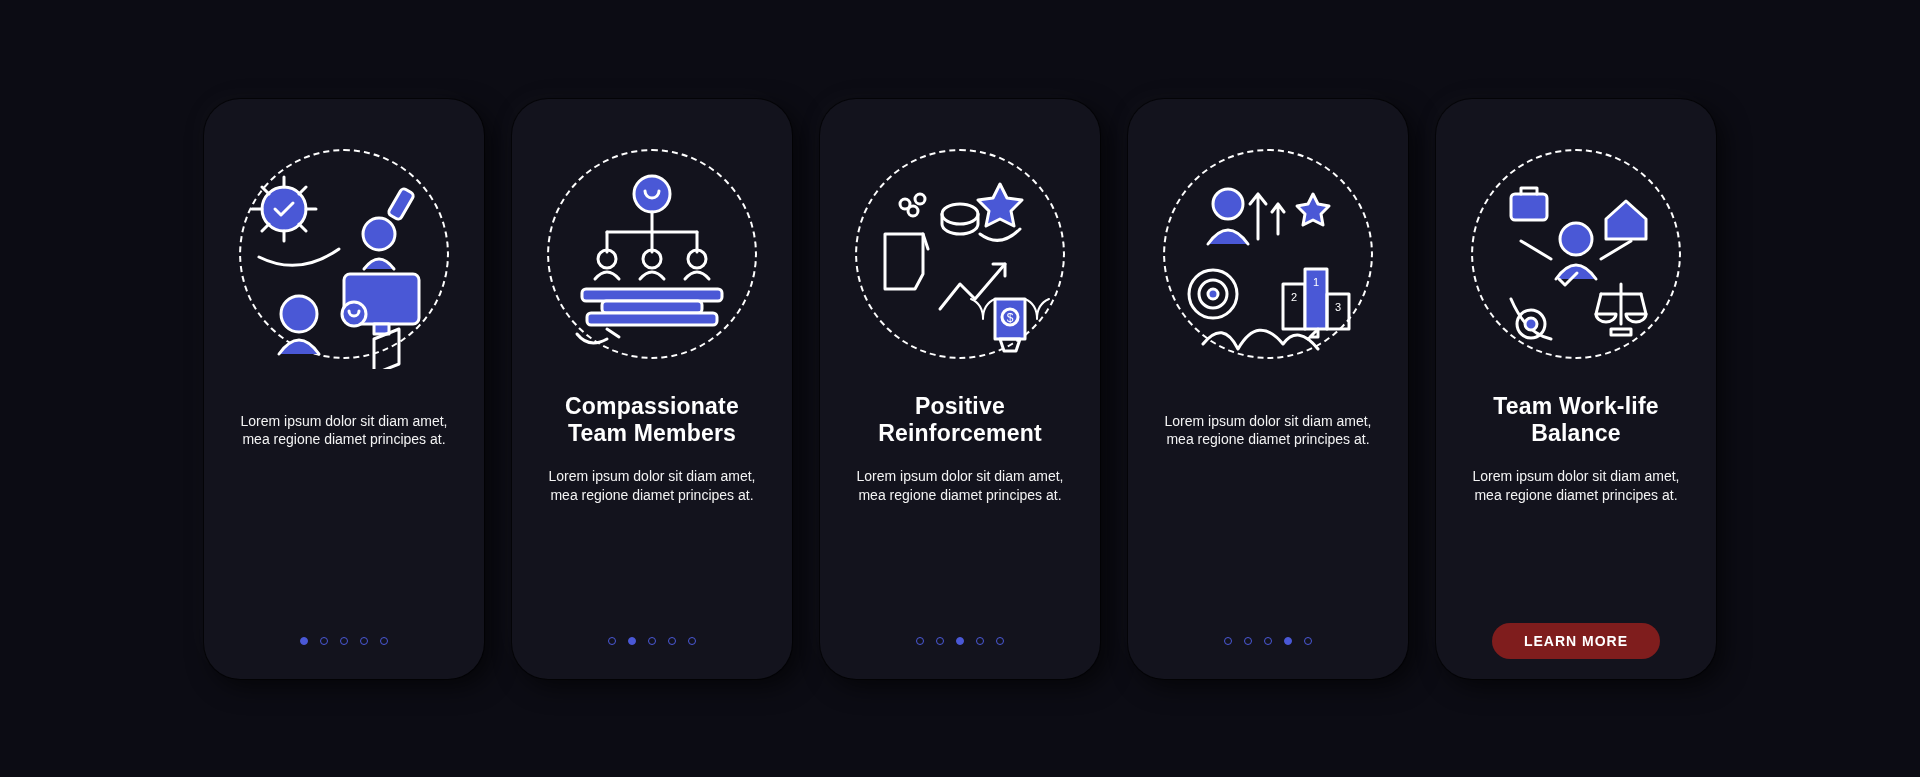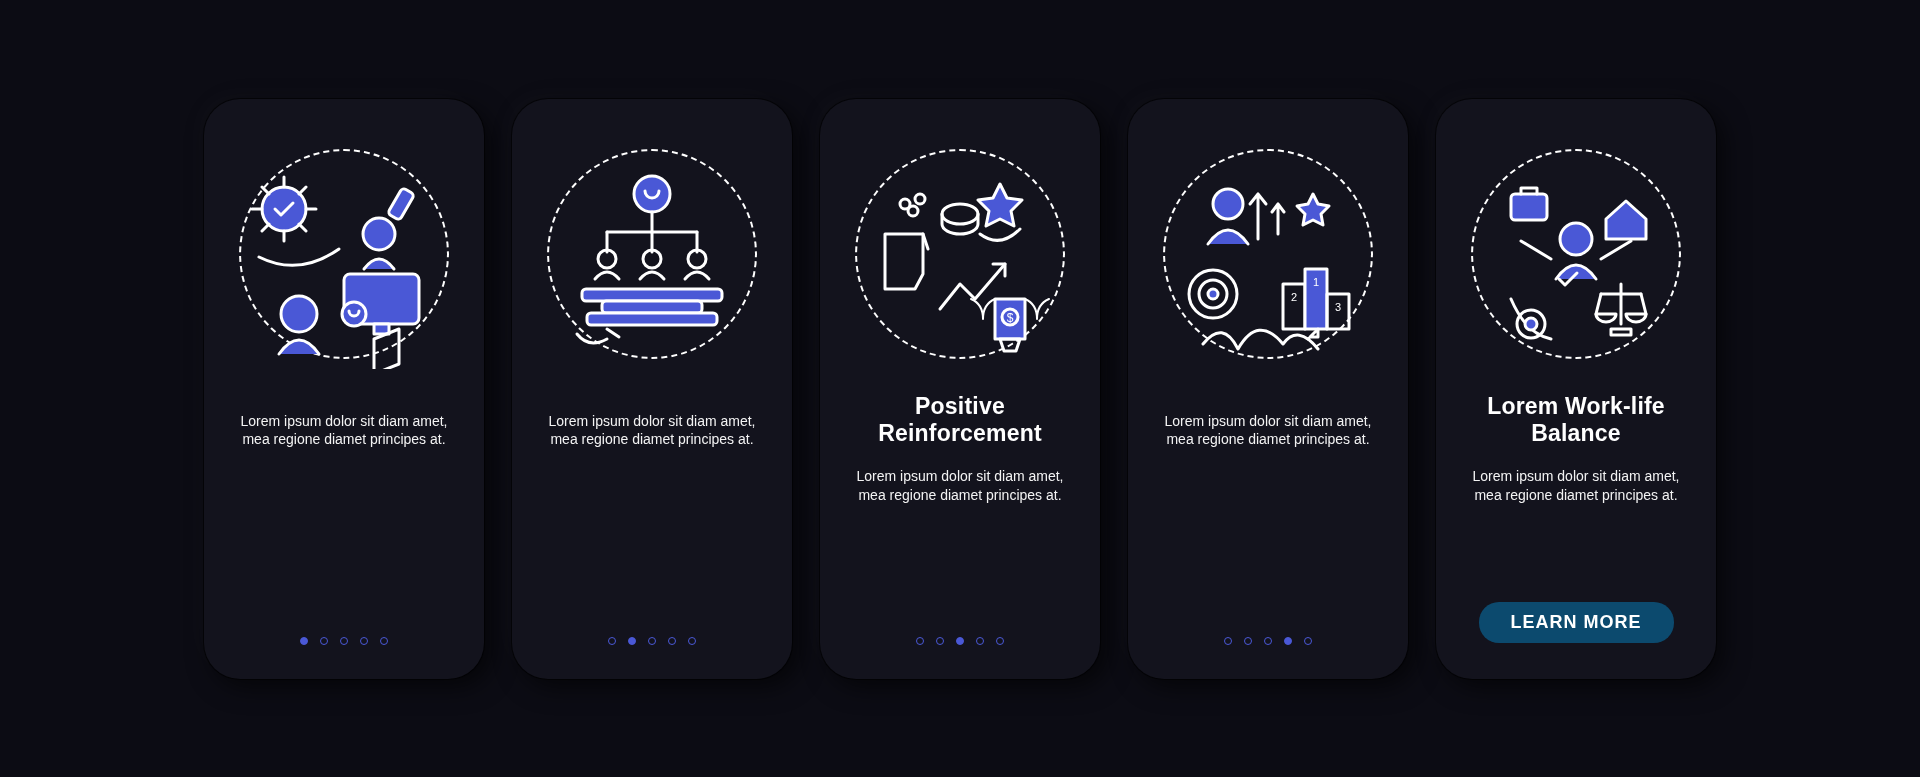--- a/index.html
+++ b/index.html
@@ -65,25 +65,25 @@
   }
   .dot {
     width: 8px;
     height: 8px;
     border-radius: 50%;
     border: 1.5px solid #4a58d6;
   }
   .dot.active { background: #4a58d6; }
   .learn-btn {
     position: absolute;
-    bottom: 36px;
-    background: #0c4a6e;
+    bottom: 20px;
+    background: #7f1d1d;
     color: #ffffff;
     font-weight: 700;
-    font-size: 18px;
+    font-size: 14px;
     letter-spacing: 1px;
     padding: 10px 32px;
     border: none;
     border-radius: 20px;
     cursor: pointer;
   }
 </style>
 </head>
 <body>
 
@@ -132,20 +132,22 @@
         <circle cx="160" cy="120" r="9" fill="none"></circle>
         <path d="M58 140 q12-14 24 0 M103 140 q12-14 24 0 M148 140 q12-14 24 0" fill="none"></path>
         <rect x="45" y="150" width="140" height="12" rx="4"></rect>
         <rect x="65" y="162" width="100" height="12" rx="4"></rect>
         <rect x="50" y="174" width="130" height="12" rx="4"></rect>
         <path d="M40 195 q12 15 30 5" fill="none"></path>
         <path d="M70 190 l12 8" fill="none"></path>
       </g>
     </svg>
   </div>
+  <div class="title">Compassionate
+Team Members</div>
   <div class="desc">Lorem ipsum dolor sit diam amet, mea regione diamet principes at.</div>
   <div class="dots">
     <span class="dot"></span>
     <span class="dot active"></span>
     <span class="dot"></span>
     <span class="dot"></span>
     <span class="dot"></span>
   </div>
 </div>
 
@@ -233,17 +235,17 @@
         <circle cx="70" cy="185" r="6"></circle>
         <path d="M160 145 l0 40" fill="none"></path>
         <path d="M140 155 l40 0" fill="none"></path>
         <path d="M135 175 a10 8 0 0 0 20 0 z" fill="none"></path>
         <path d="M165 175 a10 8 0 0 0 20 0 z" fill="none"></path>
         <path d="M140 155 l-5 20 M180 155 l5 20" fill="none"></path>
         <rect x="150" y="190" width="20" height="6" fill="none"></rect>
       </g>
     </svg>
   </div>
-  <div class="title">Lorem Work-life
+  <div class="title">Team Work-life
 Balance</div>
   <div class="desc">Lorem ipsum dolor sit diam amet, mea regione diamet principes at.</div>
   <button class="learn-btn">LEARN MORE</button>
 </div>
 
 </body></html>

